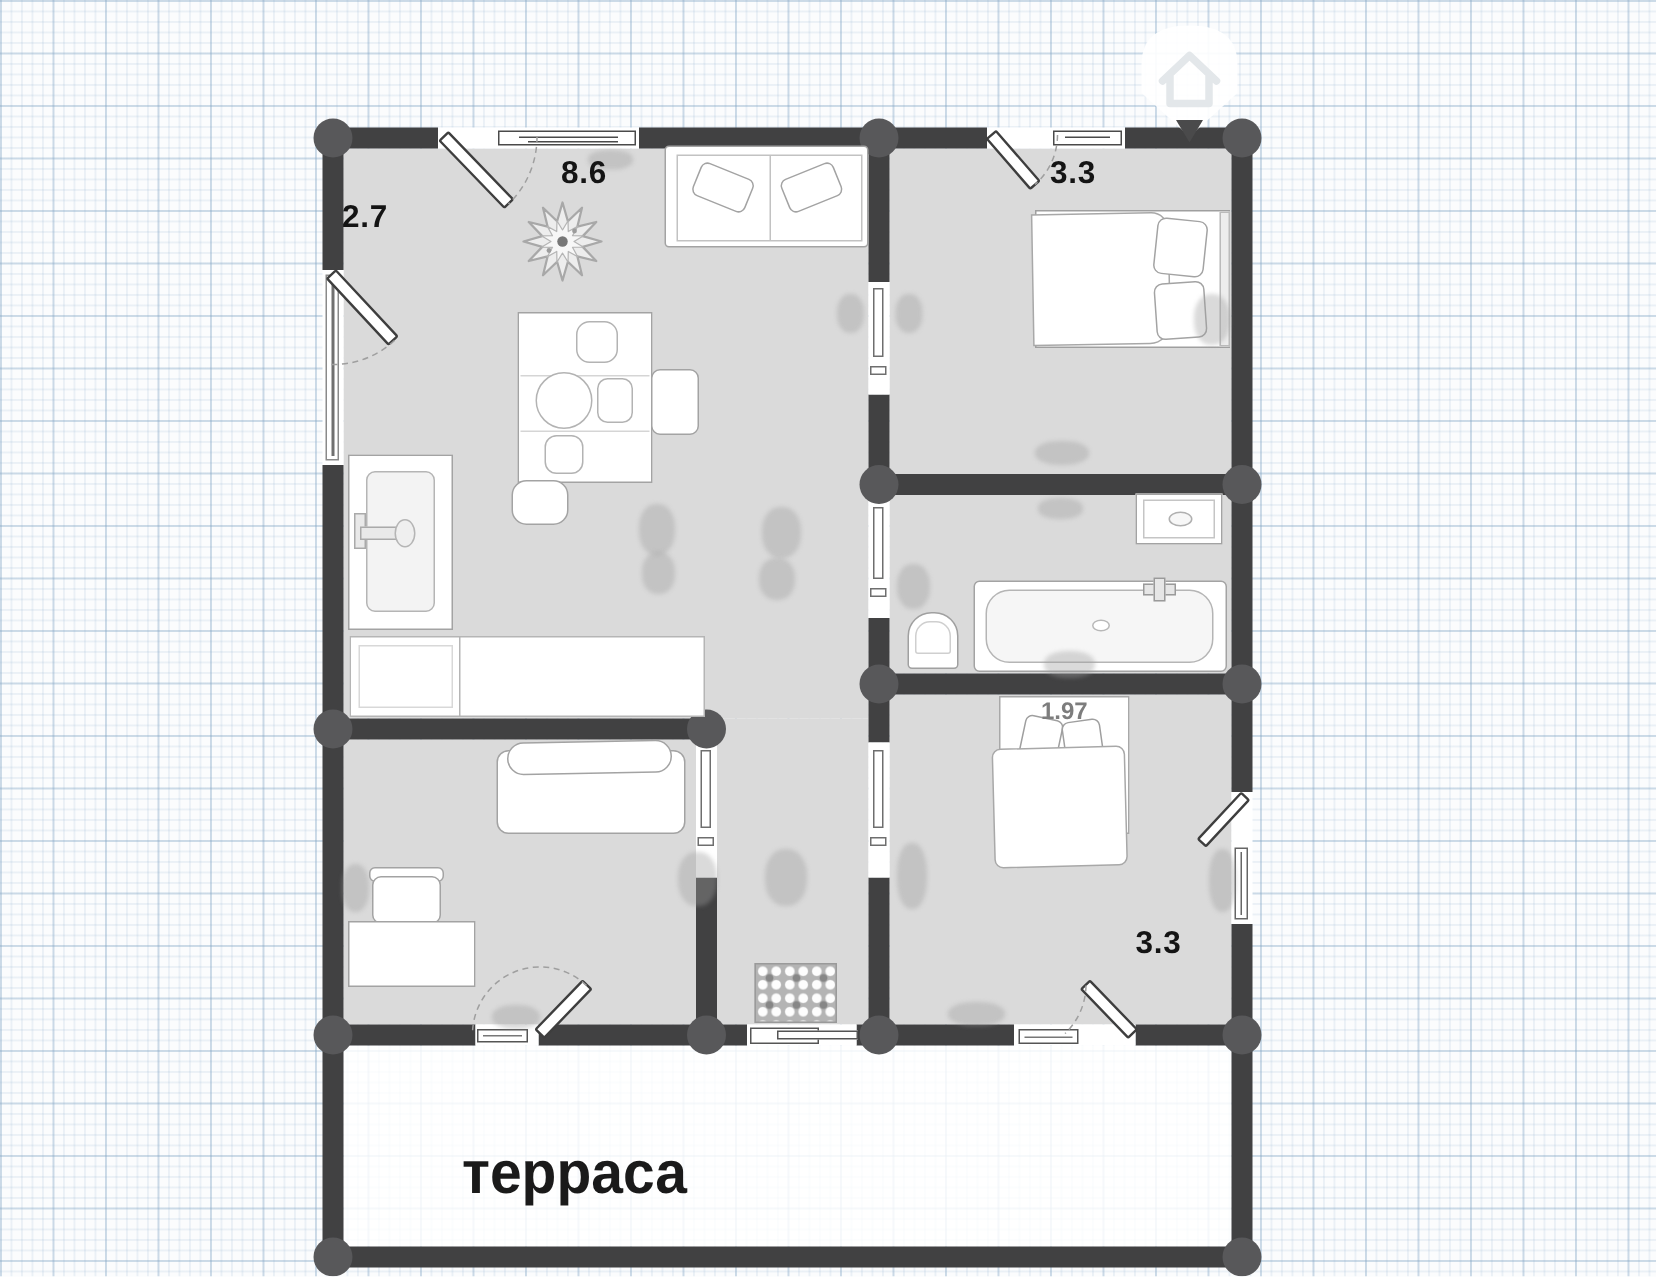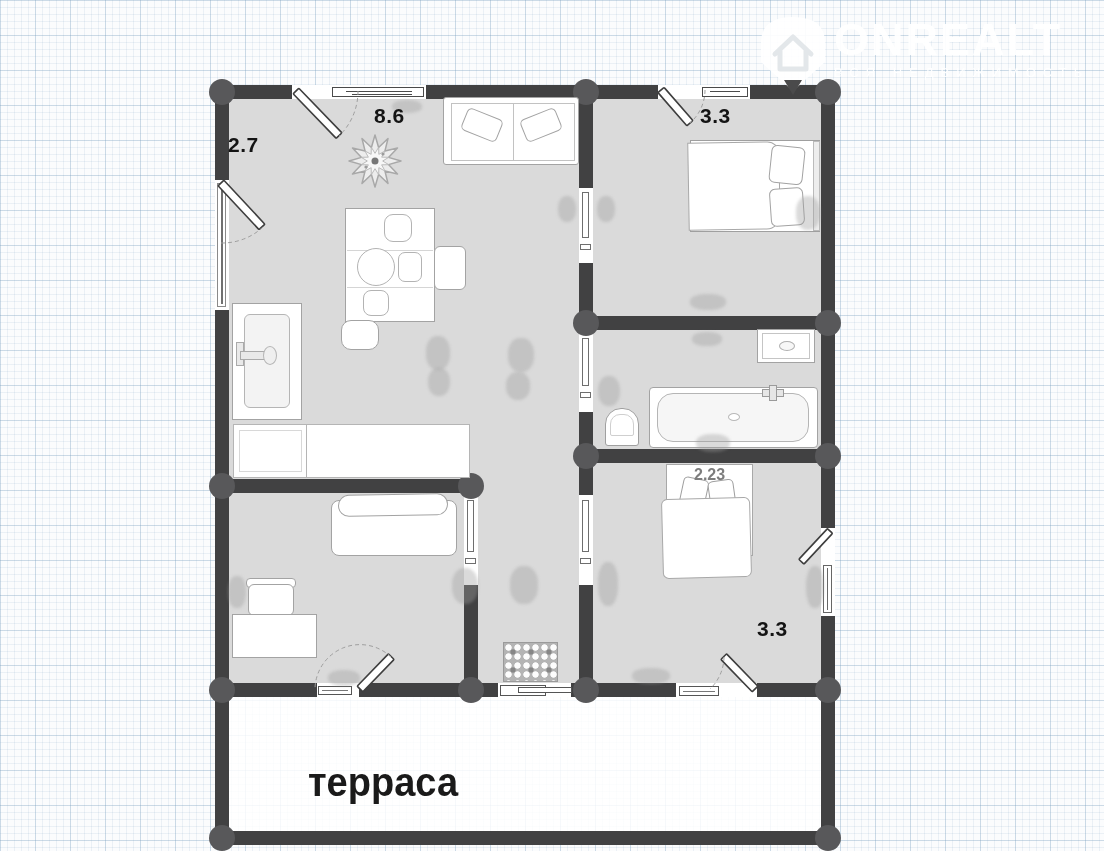--- a/index.html
+++ b/index.html
@@ -255,29 +255,25 @@
       <polygon transform="rotate(15) scale(0.55)" points="26,0 13.5,3.6 22.5,13 9.9,9.9 13,22.5 3.6,13.5 0,26 -3.6,13.5 -13,22.5 -9.9,9.9 -22.5,13 -13.5,3.6 -26,0 -13.5,-3.6 -22.5,-13 -9.9,-9.9 -13,-22.5 -3.6,-13.5 0,-26 3.6,-13.5 13,-22.5 9.9,-9.9 22.5,-13 13.5,-3.6" fill="#f7f7f7" stroke="#b5b5b5" stroke-width="1.5" stroke-linejoin="round"></polygon>
       <circle cx="0" cy="0" r="3.5" fill="#777"></circle>
       <circle cx="-9" cy="6" r="1.6" fill="#9c9c9c"></circle>
       <circle cx="8" cy="-7" r="1.6" fill="#9c9c9c"></circle>
     </g>
   </svg>
 
   <div class="room-label" style="left:228px;top:133px;">2.7</div>
   <div class="room-label" style="left:374px;top:104px;">8.6</div>
   <div class="room-label" style="left:700px;top:104px;">3.3</div>
-  <div class="dim-label" style="left:694px;top:466px;">2.23</div>
+  <div class="dim-label" style="left:694px;top:466px;">1.97</div>
   <div class="room-label" style="left:757px;top:617px;">3.3</div>
   <div class="terrace-label" style="left:308px;top:760px;">терраса</div>
 
   <div class="watermark">
     <svg width="66" height="80" viewBox="0 0 66 80">
       <path d="M33 1 Q65 1 65 27 L65 46 L33 75 L1 46 L1 27 Q1 1 33 1 Z" fill="rgba(255,255,255,0.92)"></path>
       <path d="M15 38 L33 21 L51 38 M20 35 L20 53 L46 53 L46 35" fill="none" stroke="#e3e7ea" stroke-width="5" stroke-linecap="round" stroke-linejoin="round"></path>
       <polygon points="24,64 42,64 33,79" fill="#4a4a4b"></polygon>
     </svg>
-    <div class="wm-text">
-      <div class="wm-brand">ONREALT</div>
-      <div class="wm-tagline">ВСЯ НЕДВИЖИМОСТЬ</div>
-    </div>
   </div>
 
 </div>
 
 </body></html>

